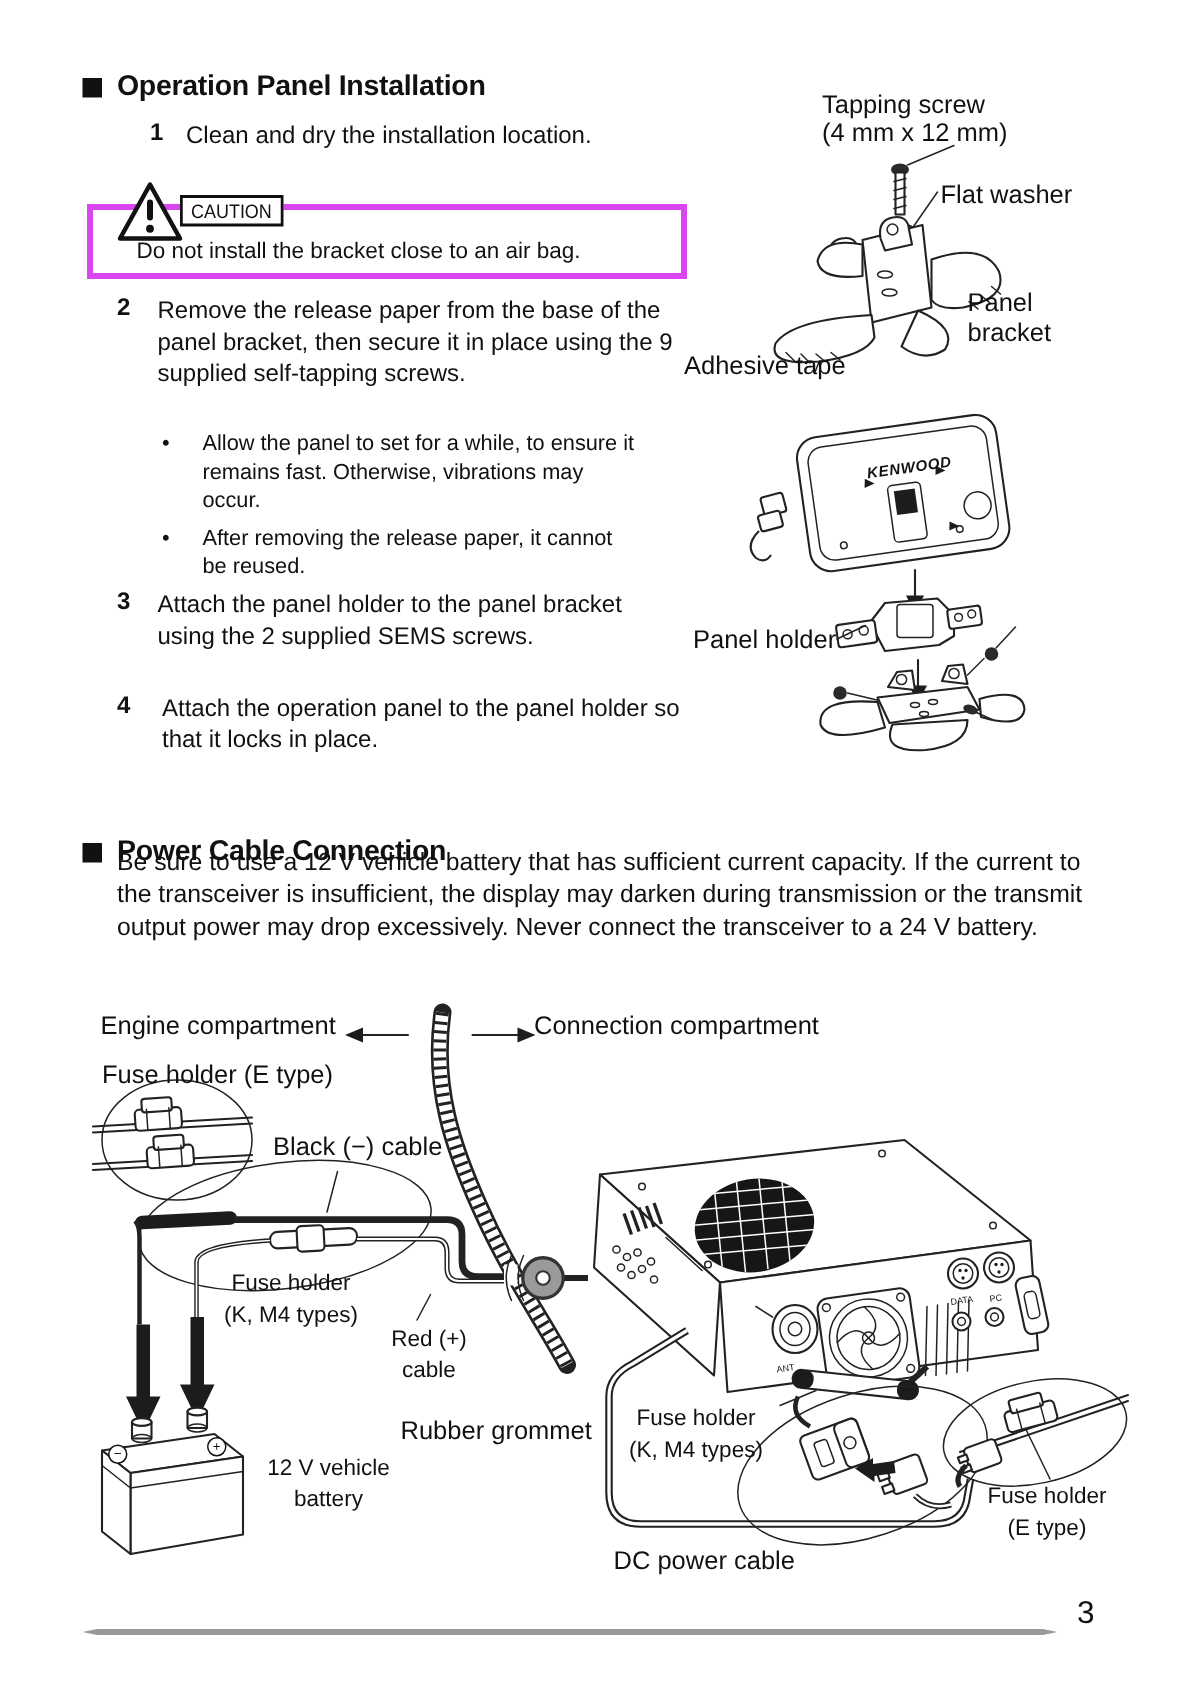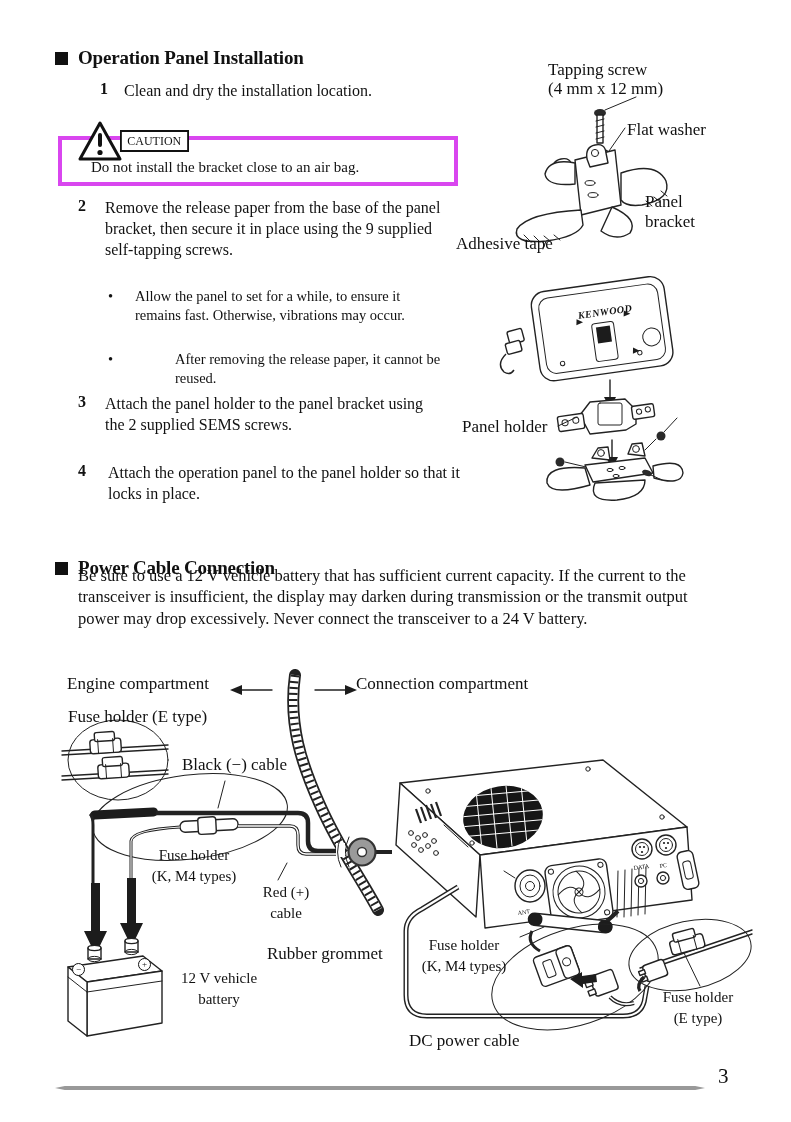--- a/index.html
+++ b/index.html
@@ -1,17 +1,17 @@
 <!DOCTYPE html>
 <html><head>
 <meta charset="utf-8">
 <style>
   html,body{margin:0;padding:0;background:#fff;}
   #page{position:relative;width:791px;height:1122px;background:#fff;overflow:hidden;
-        font-family:Liberation Serif, serif;color:#111;}
+        font-family:Liberation Sans, sans-serif;color:#111;}
   .abs{position:absolute;}
   .h1{font-size:19px;font-weight:700;letter-spacing:-0.2px;display:flex;align-items:center;gap:10px;}
   .sq{width:13px;height:13px;background:#111;flex:0 0 auto;}
   .stepnum{font-size:16px;font-weight:700;}
   .steptext{font-size:16px;line-height:21px;}
   .sub{font-size:14.5px;line-height:19px;}
   .bullet{font-size:14.5px;line-height:19px;}
   .para{font-size:16.5px;line-height:21.3px;}
   .dlabel{font-size:17px;line-height:19px;white-space:nowrap;}
   .dlabel2{font-size:15px;line-height:21px;text-align:center;white-space:nowrap;}
@@ -51,21 +51,21 @@
     </svg>
     <span class="cautionlabel">CAUTION</span>
     <span class="cautiontext">Do not install the bracket close to an air bag.</span>
   </div>
 
   <div class="abs stepnum" style="left:78px;top:197px;">2</div>
   <div class="abs steptext" style="left:105px;top:197px;width:352px;">Remove the release paper from the base of the panel bracket, then secure it in place using the 9 supplied self-tapping screws.</div>
   <div class="abs bullet" style="left:108px;top:287px;">•</div>
   <div class="abs sub" style="left:135px;top:287px;width:290px;">Allow the panel to set for a while, to ensure it remains fast.  Otherwise, vibrations may occur.</div>
   <div class="abs bullet" style="left:108px;top:350px;">•</div>
-  <div class="abs sub" style="left:135px;top:350px;width:290px;margin-left:40px;">After removing the release paper, it cannot be reused.</div>
+  <div class="abs sub" style="left:135px;top:350px;width:290px;">After removing the release paper, it cannot be reused.</div>
 
   <div class="abs stepnum" style="left:78px;top:393px;">3</div>
   <div class="abs steptext" style="left:105px;top:393px;width:340px;">Attach the panel holder to the panel bracket using the 2 supplied SEMS screws.</div>
   <div class="abs stepnum" style="left:78px;top:462px;">4</div>
   <div class="abs steptext" style="left:108px;top:462px;width:352px;">Attach the operation panel to the panel holder so that it locks in place.</div>
 
   <svg style="left:440px;top:55px;" width="351" height="215" viewBox="0 0 351 215">
 
     <line class="lnt" x1="165" y1="55" x2="196" y2="42"></line>
     <line class="lnt" x1="169" y1="96" x2="185" y2="73"></line>

